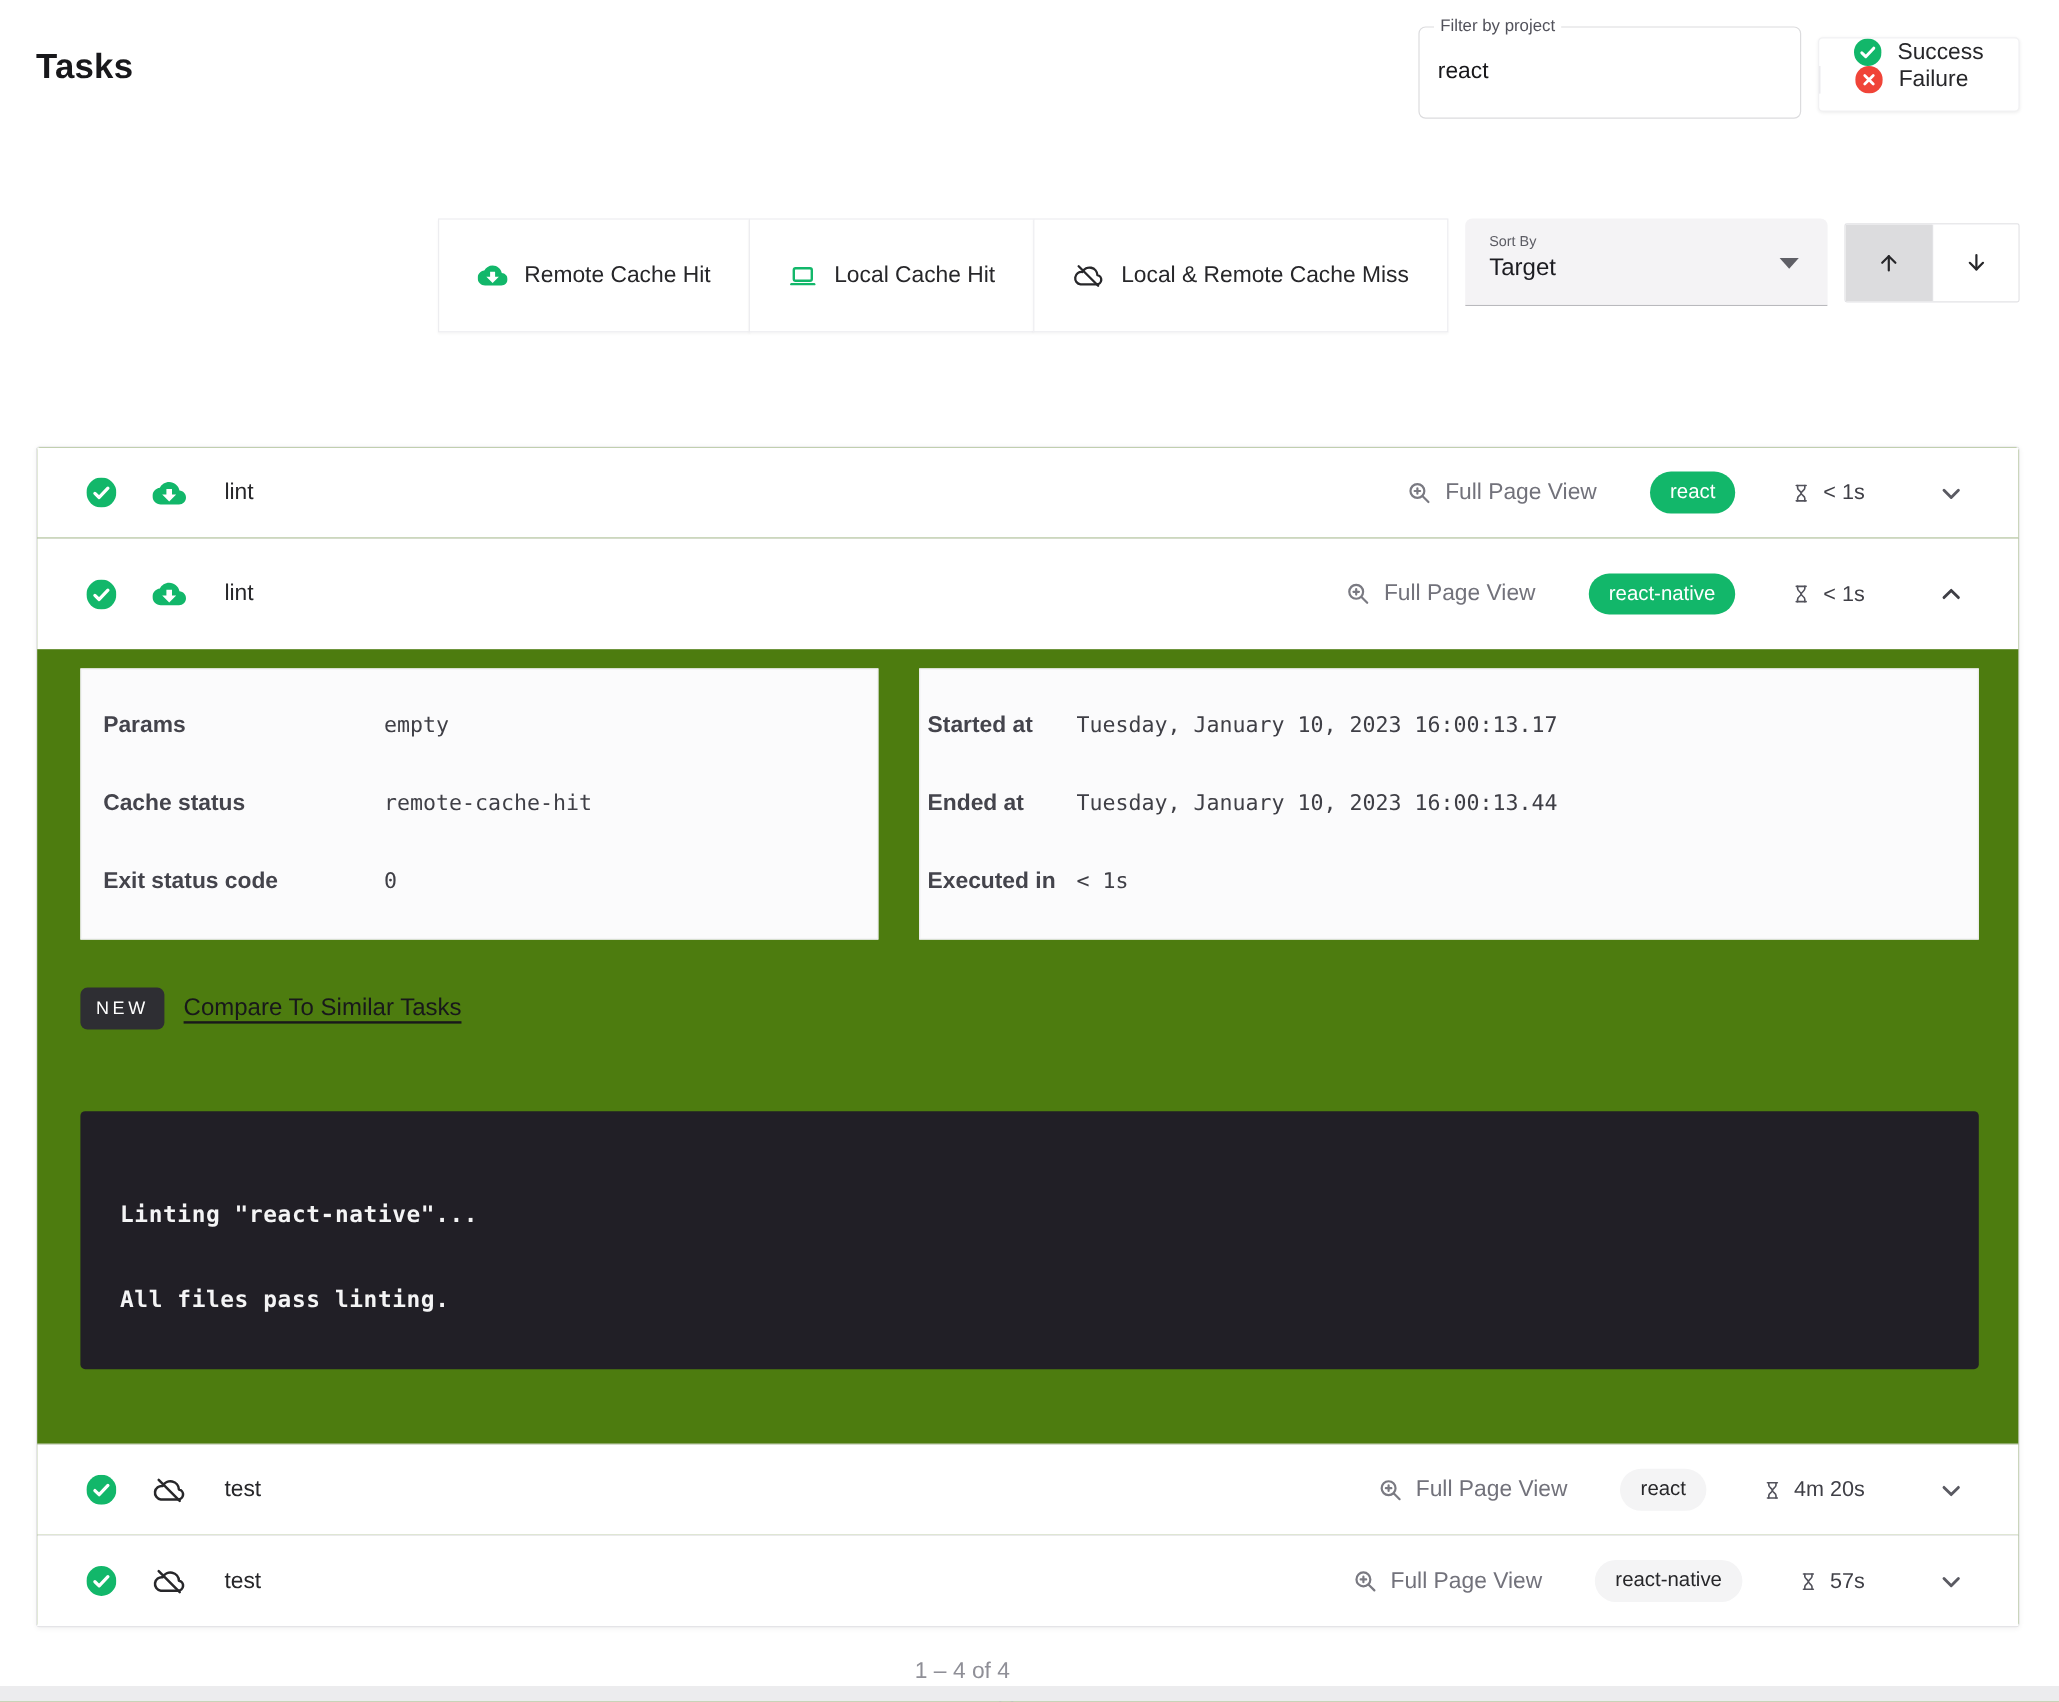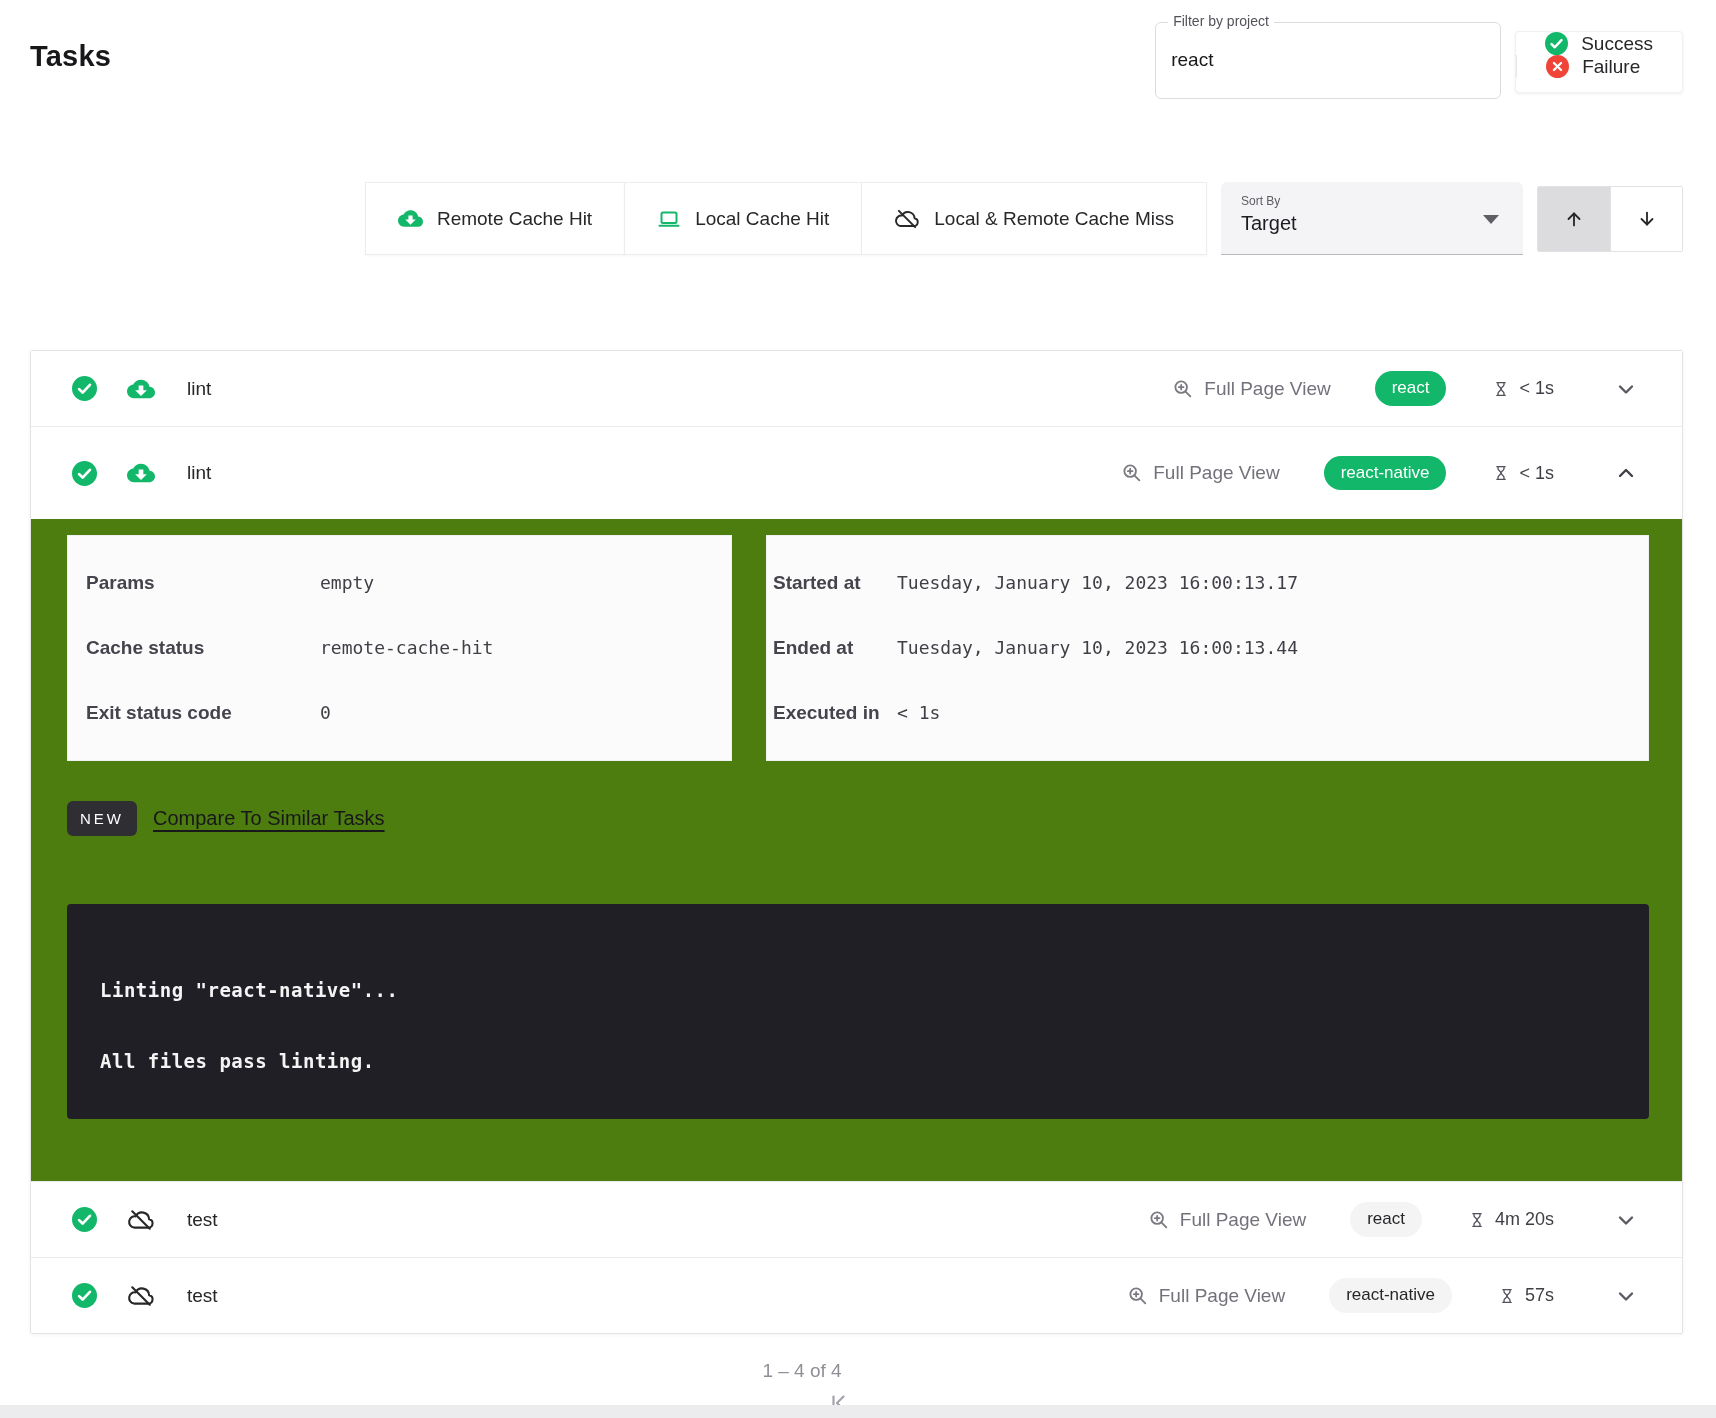--- a/index.html
+++ b/index.html
@@ -12,32 +12,32 @@
     overflow:hidden;
   }
   svg { display:block; }
   button { font-family:inherit; }
 
   
   .topbar { display:flex; justify-content:space-between; align-items:flex-start; padding:22px 33px 0 30px; }
   .page-title { font-size:29px; font-weight:700; color:#18181b; margin-top:18px; letter-spacing:.2px; }
   .topbar-right { display:flex; align-items:flex-start; gap:14px; }
 
-  .project-field { position:relative; width:346px; height:77px; border:1px solid #dcdcde; border-radius:6px; background:#fff; cursor:text; }
+  .project-field { position:relative; width:319px; height:77px; border:1px solid #dcdcde; border-radius:6px; background:#fff; cursor:text; }
   .project-field .field-label { position:absolute; top:-10px; left:12px; background:#fff; padding:0 5px; font-size:14px; color:#52525b; }
   .project-field .field-value { display:block; padding:26px 0 0 15px; font-size:19px; color:#18181b; }
 
   .status-group { display:flex; margin-top:9px; height:62px; background:#fff; border:1px solid #f1f1f3; border-radius:4px; box-shadow:0 1px 3px rgba(0,0,0,.07);flex-direction:column; }
   .status-btn { display:flex; align-items:center; gap:13px; padding:0 29px; background:transparent; border:none; font-size:19px; color:#27272a; cursor:pointer; }
   .status-btn + .status-btn { border-left:1px solid #e7e7ea; }
 
   
   .filter-row { display:flex; justify-content:flex-end; align-items:flex-start; margin:83px 33px 0 30px; gap:14px; }
   .cache-group { display:flex; }
-  .cache-btn { display:flex; align-items:center; gap:14px; height:73px; padding:0 32px; background:#fff; border:1px solid #ededf0; margin-left:-1px; font-size:19px; color:#27272a; box-shadow:0 1px 2px rgba(0,0,0,.04); cursor:pointer; white-space:nowrap; }
+  .cache-btn { display:flex; align-items:center; gap:14px; height:95px; padding:0 32px; background:#fff; border:1px solid #ededf0; margin-left:-1px; font-size:19px; color:#27272a; box-shadow:0 1px 2px rgba(0,0,0,.04); cursor:pointer; white-space:nowrap; }
   .cache-btn:first-child { margin-left:0; }
 
   .sort-field { position:relative; width:302px; height:73px; background:#f4f3f5; border-radius:6px 6px 0 0; border-bottom:1px solid #b9b9bd; padding:12px 20px 0; cursor:pointer; }
   .sort-label { font-size:12px; color:#5c5c64; }
   .sort-value { font-size:20px; color:#1c1c21; margin-top:4px; }
   .sort-caret { position:absolute; right:24px; top:33px; width:0; height:0; border-left:8px solid transparent; border-right:8px solid transparent; border-top:9px solid #5f5f66; }
 
   .dir-group { display:flex; margin-top:4px; border:1px solid #e2e2e5; border-radius:2px; overflow:hidden; }
   .dir-btn { width:72px; height:64px; display:flex; align-items:center; justify-content:center; border:none; background:#fff; cursor:pointer; }
   .dir-btn.active { background:#dcdcde; }

